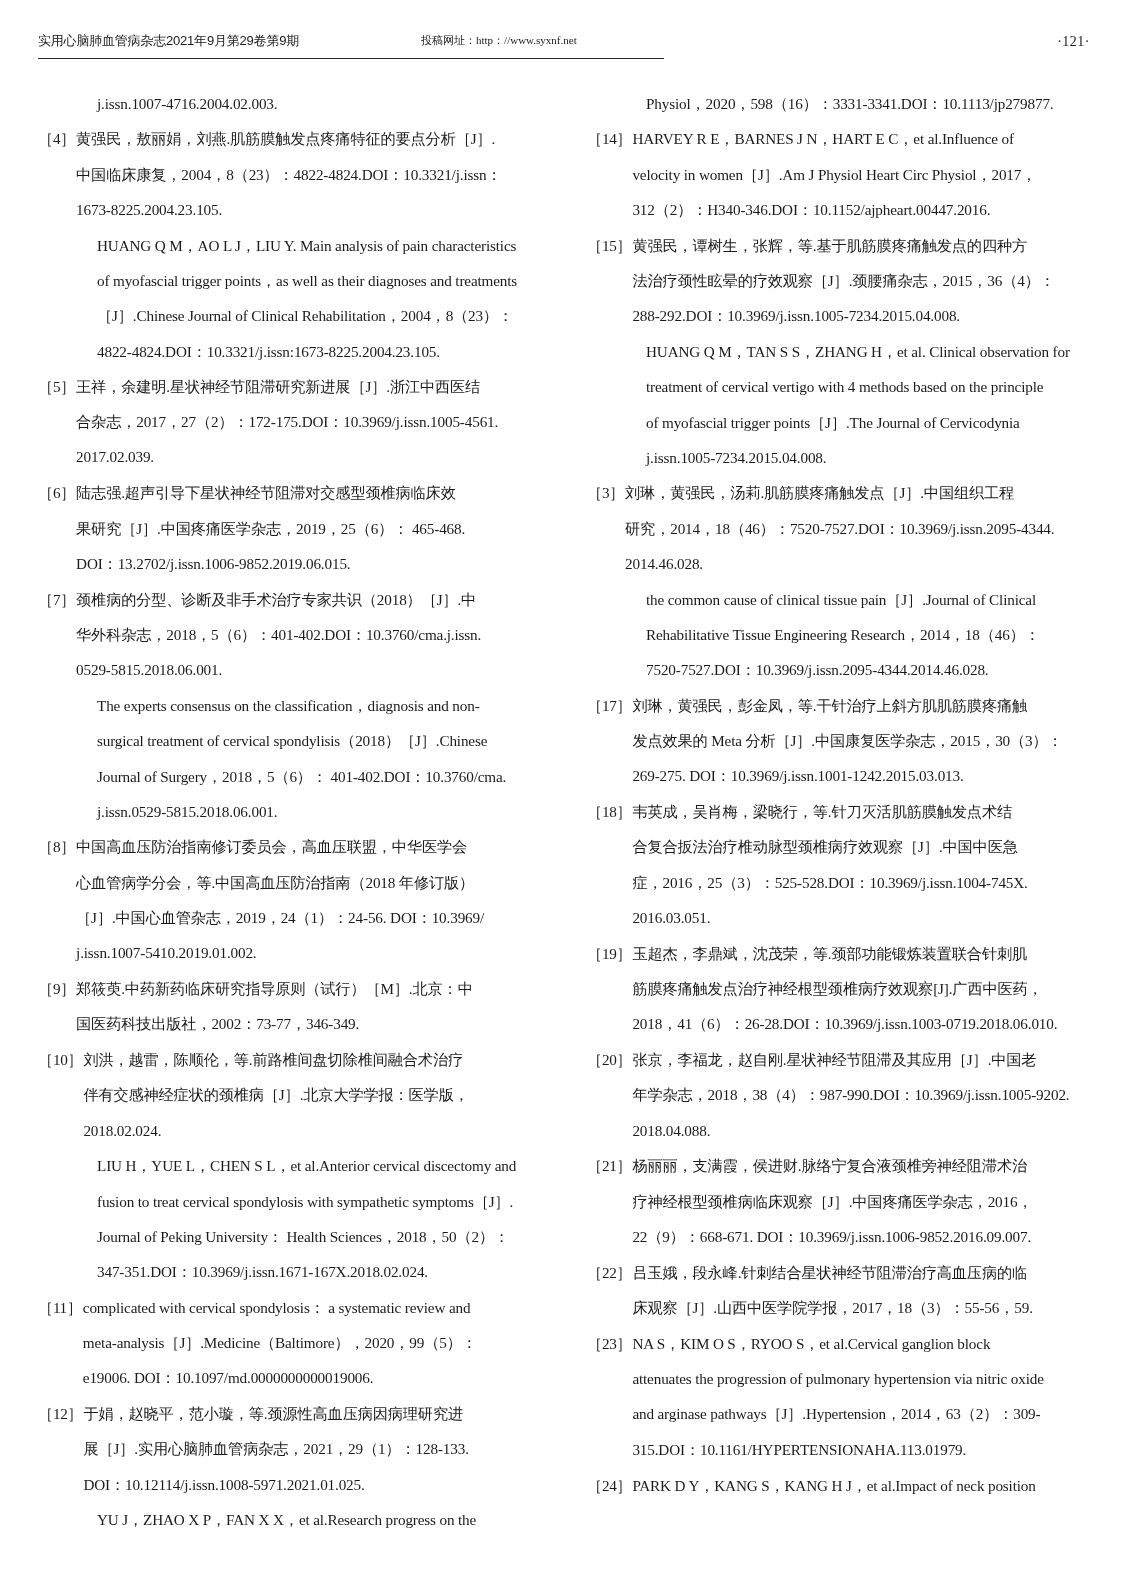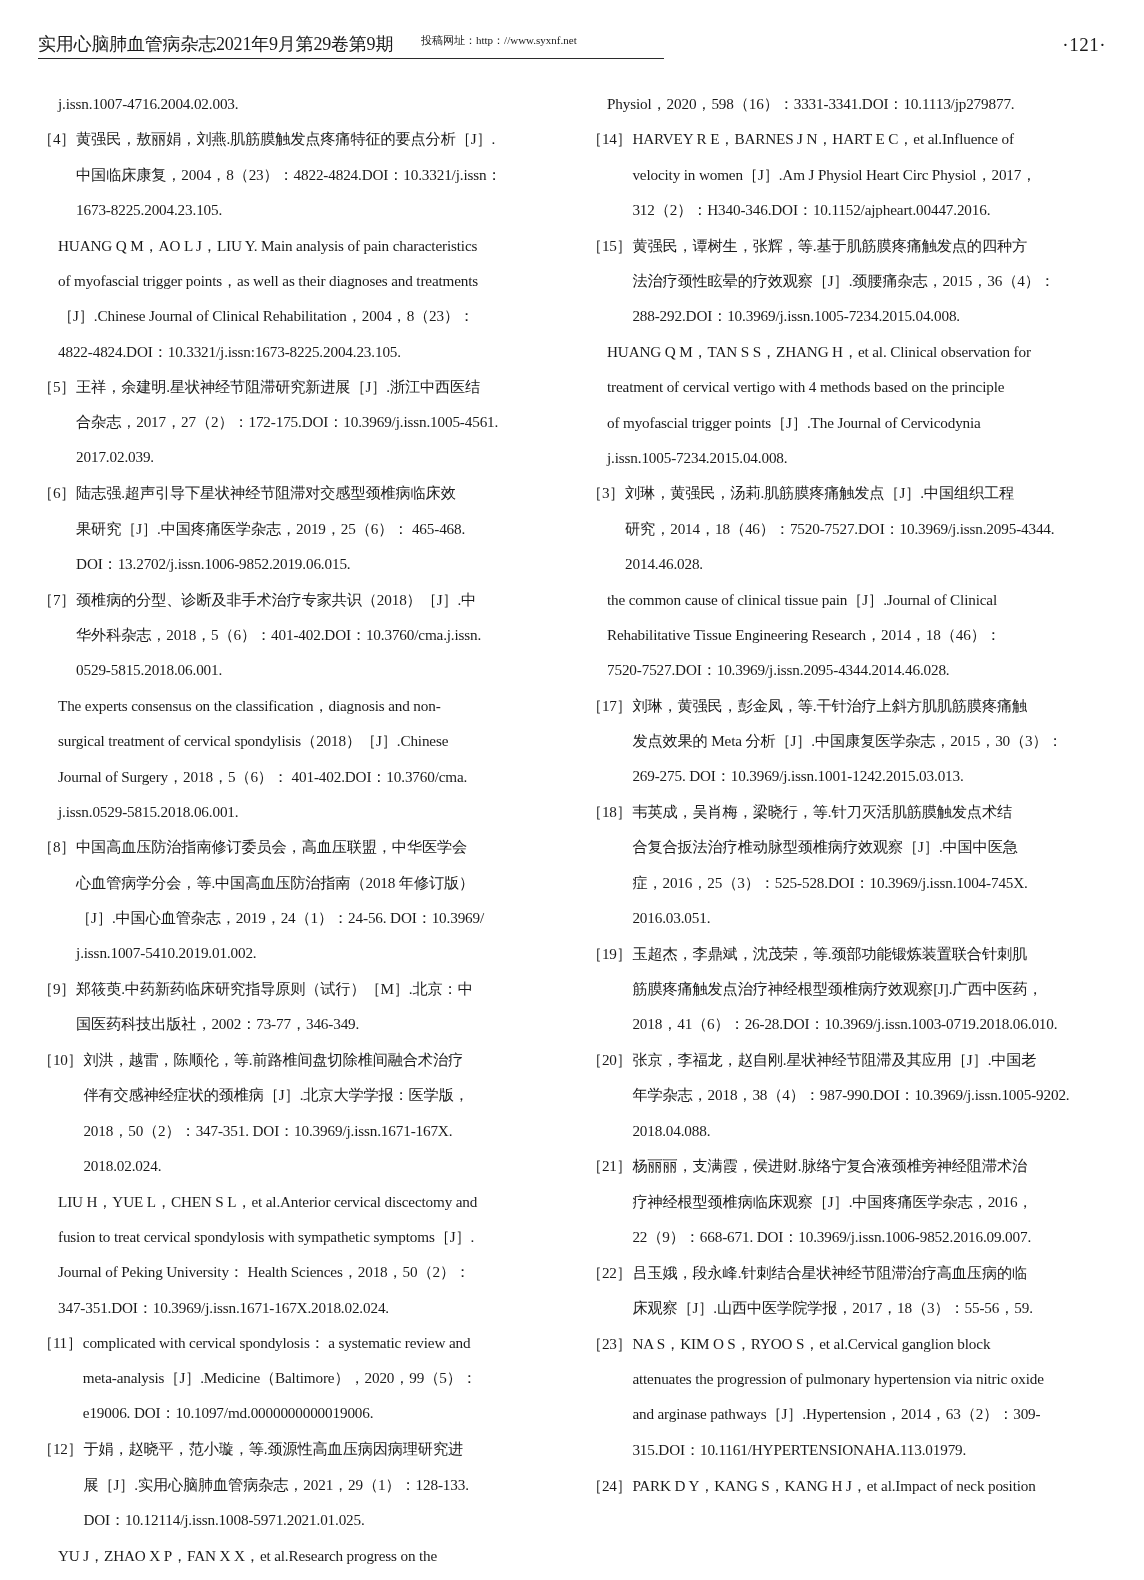--- a/index.html
+++ b/index.html
@@ -36,37 +36,37 @@
     left: 0px;
     top: 30px;
     width: 626px;
     height: 1px;
     background: #2b2b2b;
   }
   .header-journal {
     position: absolute;
     left: 0px;
     top: 4px;
-    font-size: 18px;
+    font-size: 13px;
     letter-spacing: -0.2px;
     white-space: nowrap;
-    font-family: Liberation Serif, serif;
+    font-family: Liberation Sans, sans-serif;
   }
   .header-site {
     position: absolute;
     left: 383px;
     top: 5px;
     font-size: 11px;
     white-space: nowrap;
   }
   .header-pageno {
     position: absolute;
-    right: 0px;
+    right: 16px;
     top: 6px;
-    font-size: 19px;
+    font-size: 14px;
     letter-spacing: 0.5px;
   }
 
   
   .columns {
     position: absolute;
     top: 86px;
     left: 38px;
     width: 1068px;
     display: flex;
@@ -96,21 +96,21 @@
   }
   .ref-line,
   .cont-line {
     font-size: 15.2px;
     line-height: 35.3px;
     white-space: pre-wrap;
     letter-spacing: -0.15px;
   }
   
   .cont {
-    margin-left: 20px;
+    margin-left: 59px;
   }
 </style>
 </head>
 <body>
 
 <div class="page">
 
   <div class="header">
     <div class="header-journal">实用心脑肺血管病杂志2021年9月第29卷第9期</div>
     <div class="header-site">投稿网址：http：//www.syxnf.net</div>
@@ -181,21 +181,20 @@
           <div class="ref-body">
             <div class="ref-line">郑筱萸.中药新药临床研究指导原则（试行）［M］.北京：中</div>
             <div class="ref-line">国医药科技出版社，2002：73-77，346-349.</div>
           </div>
         </div>
         <div class="ref">
           <div class="ref-num">［10］</div>
           <div class="ref-body">
             <div class="ref-line">刘洪，越雷，陈顺伦，等.前路椎间盘切除椎间融合术治疗</div>
             <div class="ref-line">伴有交感神经症状的颈椎病［J］.北京大学学报：医学版，</div>
-            <div class="ref-line">2018，50（2）：347-351. DOI：10.3969/j.issn.1671-167X.</div>
             <div class="ref-line">2018.02.024.</div>
           </div>
         </div>
         <div class="cont">
           <div class="cont-line">LIU H，YUE L，CHEN S L，et al.Anterior cervical discectomy and</div>
           <div class="cont-line">fusion to treat cervical spondylosis with sympathetic symptoms［J］.</div>
           <div class="cont-line">Journal of Peking University： Health Sciences，2018，50（2）：</div>
           <div class="cont-line">347-351.DOI：10.3969/j.issn.1671-167X.2018.02.024.</div>
         </div>
         <div class="ref">

